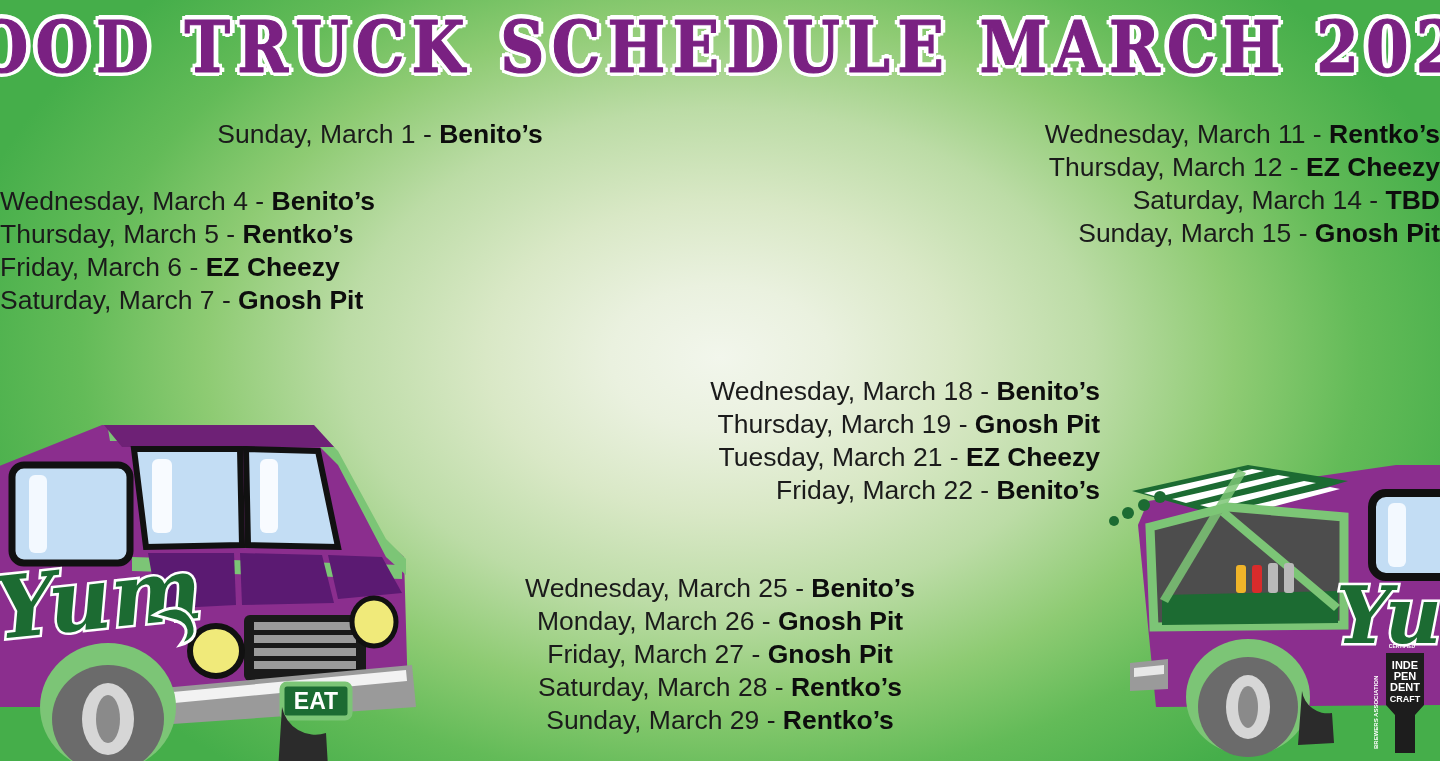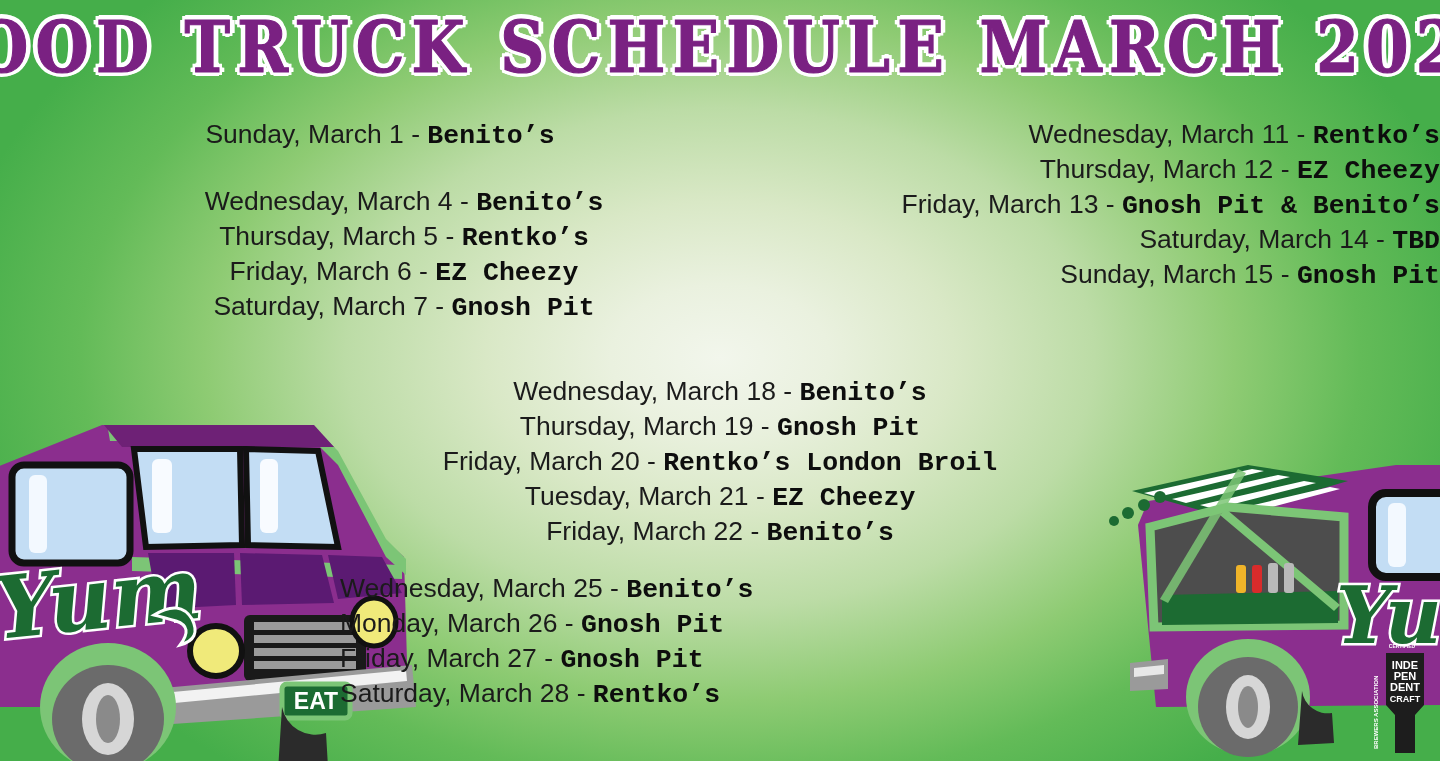--- a/index.html
+++ b/index.html
@@ -44,26 +44,26 @@
 
   
   .block{position:absolute;z-index:30;}
   .line{
     font-size:26.5px;
     line-height:33px;
     color:#1b1b1b;
     white-space:nowrap;
     font-weight:400;
   }
-  .line b{font-weight:700;color:#0d0d0d;font-family:Liberation Mono, monospace;}
+  .line b{font-weight:700;color:#0d0d0d;}
   .blk-1{left:0;width:760px;top:118px;text-align:center;}
-  .blk-2{left:0;width:760px;top:185px;text-align:center;padding-left:24px;}
+  .blk-2{left:0;width:760px;top:185px;text-align:left;}
   .blk-3{left:700px;width:740px;top:118px;text-align:right;}
-  .blk-4{left:340px;width:760px;top:375px;text-align:center;}
-  .blk-5{left:340px;width:760px;top:572px;text-align:left;}
+  .blk-4{left:340px;width:760px;top:375px;text-align:right;}
+  .blk-5{left:340px;width:760px;top:572px;text-align:center;}
 
   
   .truck{position:absolute;z-index:10;}
   #truck-left{left:-18px;bottom:-6px;width:480px;height:360px;}
   #truck-right{right:-6px;bottom:-4px;width:350px;height:330px;}
   .badge-txt{
     font-family:"Liberation Sans",sans-serif;
     font-weight:700;
     fill:#ffffff;
   }
@@ -188,31 +188,30 @@
     </div>
   <div class="block blk-2">
       <div class="line"><span>Wednesday, March 4 - </span><b>Benito’s</b></div>
       <div class="line"><span>Thursday, March 5 - </span><b>Rentko’s</b></div>
       <div class="line"><span>Friday, March 6 - </span><b>EZ Cheezy</b></div>
       <div class="line"><span>Saturday, March 7 - </span><b>Gnosh Pit</b></div>
     </div>
   <div class="block blk-3">
       <div class="line"><span>Wednesday, March 11 - </span><b>Rentko’s</b></div>
       <div class="line"><span>Thursday, March 12 - </span><b>EZ Cheezy</b></div>
-      <div class="line"><span>Friday, March 13 - </span><b>Gnosh Pit &amp; Benito’s</b></div>
       <div class="line"><span>Saturday, March 14 - </span><b>TBD</b></div>
       <div class="line"><span>Sunday, March 15 - </span><b>Gnosh Pit</b></div>
     </div>
   <div class="block blk-4">
       <div class="line"><span>Wednesday, March 18 - </span><b>Benito’s</b></div>
       <div class="line"><span>Thursday, March 19 - </span><b>Gnosh Pit</b></div>
-      <div class="line"><span>Friday, March 20 - </span><b>Rentko’s London Broil</b></div>
       <div class="line"><span>Tuesday, March 21 - </span><b>EZ Cheezy</b></div>
       <div class="line"><span>Friday, March 22 - </span><b>Benito’s</b></div>
     </div>
   <div class="block blk-5">
       <div class="line"><span>Wednesday, March 25 - </span><b>Benito’s</b></div>
       <div class="line"><span>Monday, March 26 - </span><b>Gnosh Pit</b></div>
       <div class="line"><span>Friday, March 27 - </span><b>Gnosh Pit</b></div>
       <div class="line"><span>Saturday, March 28 - </span><b>Rentko’s</b></div>
+      <div class="line"><span>Sunday, March 29 - </span><b>Rentko’s</b></div>
     </div>
 
 </div>
 
 </body></html>

